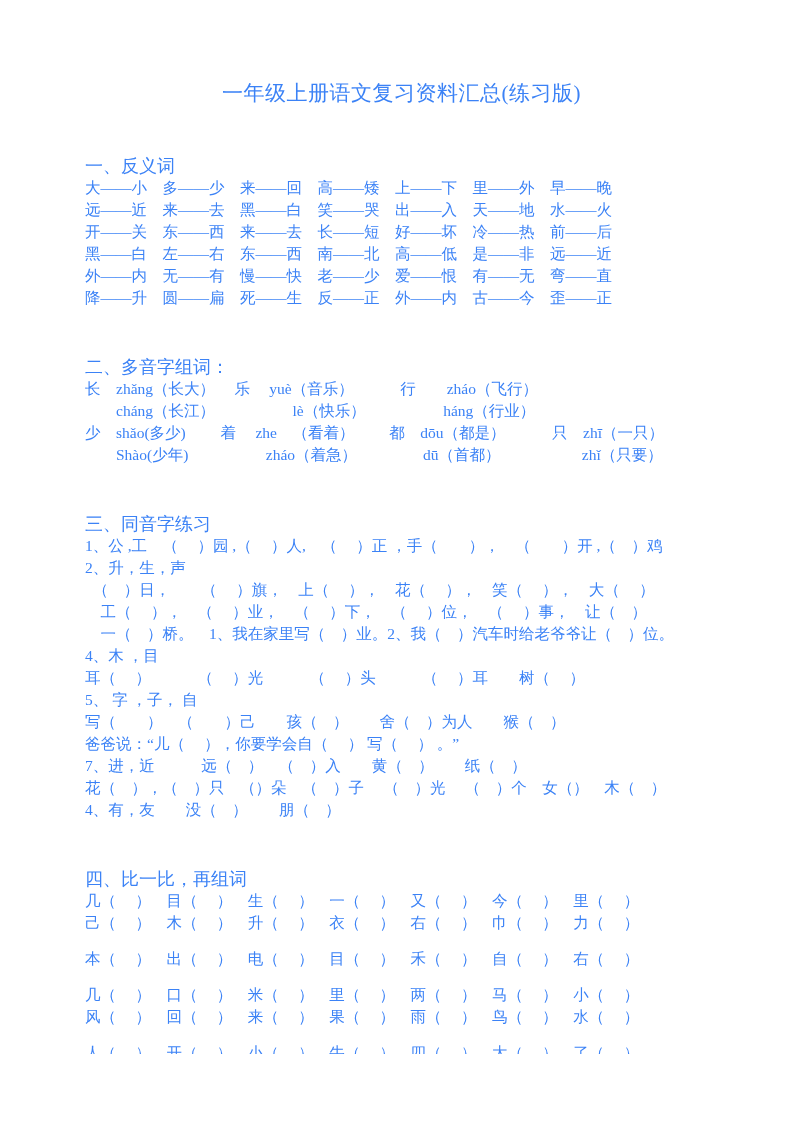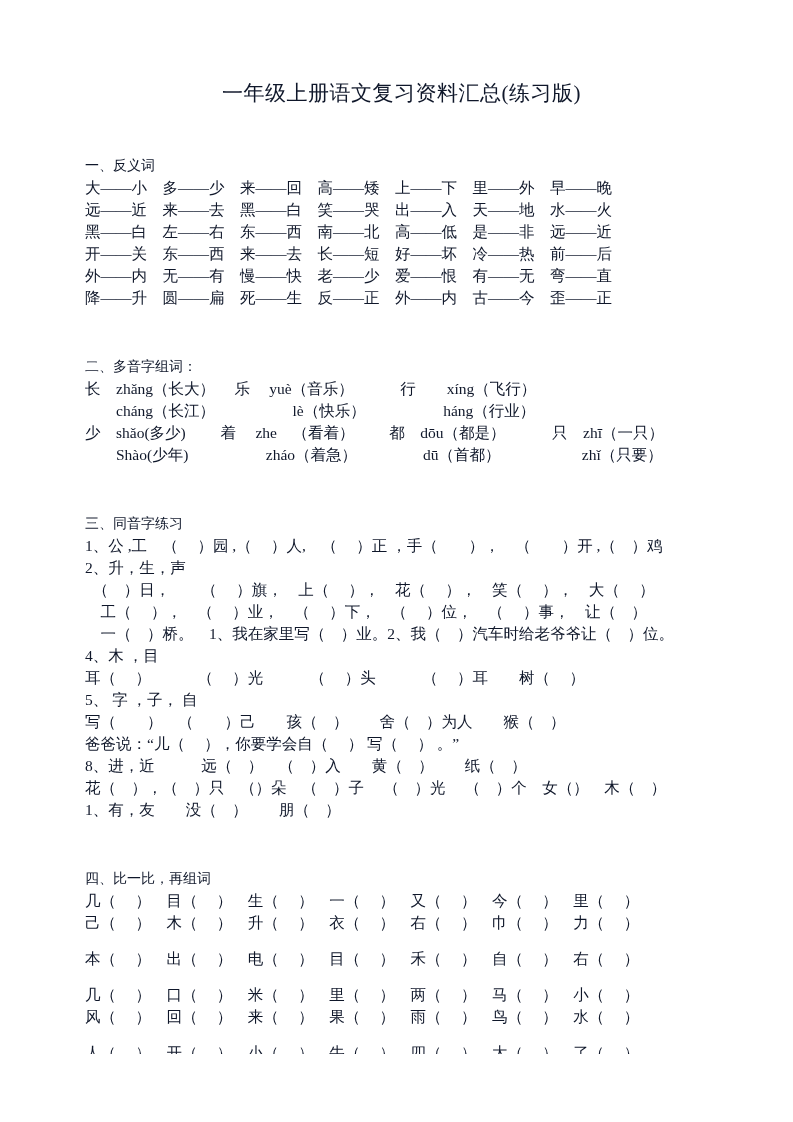--- a/index.html
+++ b/index.html
@@ -8,82 +8,82 @@
     background: #ffffff;
   }
   .page {
     position: relative;
     width: 793px;
     height: 1054px;
     box-sizing: border-box;
     padding: 78px 60px 0 85px;
     background: #ffffff;
     font-family: "Liberation Serif", "DejaVu Serif", serif;
-    color: #0f172a;
+    color: #3b82f6;
     overflow: hidden;
   }
   .title {
     font-size: 21px;
     font-weight: 400;
     text-align: center;
     margin: 0 0 14px -15px;
     line-height: 30px;
     white-space: pre;
     letter-spacing: 0.5px;
   }
   .line {
     font-size: 15.5px;
     line-height: 22px;
     white-space: pre;
   }
   .heading {
-    font-size: 14px;
+    font-size: 18px;
     line-height: 22px;
     white-space: pre;
     margin-top: 47px;
   }
   .spacer {
     height: 14px;
   }
 </style>
 </head>
 <body>
 
 <div class="page">
 
   <h1 class="title">一年级上册语文复习资料汇总(练习版)</h1>
 
   <div class="heading">一、反义词</div>
   <div class="line">大——小　多——少　来——回　高——矮　上——下　里——外　早——晚</div>
   <div class="line">远——近　来——去　黑——白　笑——哭　出——入　天——地　水——火</div>
+  <div class="line">开——关　东——西　来——去　长——短　好——坏　冷——热　前——后</div>
   <div class="line">黑——白　左——右　东——西　南——北　高——低　是——非　远——近</div>
-  <div class="line">开——关　东——西　来——去　长——短　好——坏　冷——热　前——后</div>
   <div class="line">外——内　无——有　慢——快　老——少　爱——恨　有——无　弯——直</div>
   <div class="line">降——升　圆——扁　死——生　反——正　外——内　古——今　歪——正</div>
 
   <div class="heading">二、多音字组词：</div>
-  <div class="line">长　zhǎng（长大）　 乐　 yuè（音乐）　　　行　　xíng（飞行）</div>
+  <div class="line">长　zhǎng（长大）　 乐　 yuè（音乐）　　　行　　zháo（飞行）</div>
   <div class="line">　　cháng（长江）　　　　　lè（快乐）　　　　　háng（行业）</div>
   <div class="line">少　shǎo(多少)　　 着　 zhe　（看着）　　 都　dōu（都是）　　　只　zhī（一只）</div>
   <div class="line">　　Shào(少年)　　　　　zháo（着急）　　　　 dū（首都）　　　　　 zhǐ（只要）</div>
 
   <div class="heading">三、同音字练习</div>
   <div class="line">1、公 ,工　（　 ）园 ,（　 ）人,　（　 ）正 ，手（　　），　（　　）开 ,（　）鸡</div>
   <div class="line">2、升，生，声</div>
   <div class="line">  （　）日，　　（　 ）旗，　上（　 ），　花（　 ），　笑（　 ），　大（　 ）</div>
   <div class="line">　工（　 ），　（　 ）业，　（　 ）下，　（　 ）位，　（　 ）事，　让（　）</div>
   <div class="line">　一（　）桥。　1、我在家里写（　）业。2、我（　）汽车时给老爷爷让（　）位。</div>
   <div class="line">4、木 ，目</div>
   <div class="line">耳（　 ）　　　（　 ）光　　　（　 ）头　　　（　 ）耳　　树（　 ）</div>
   <div class="line">5、 字 ，子， 自</div>
   <div class="line">写（　　）　（　　）己　　孩（　）　　舍（　）为人　　猴（　）</div>
   <div class="line">爸爸说：“儿（　 ），你要学会自（　 ） 写（　 ） 。”</div>
-  <div class="line">8、进，近　　　远（　）　（　）入　　黄（　）　　纸（　）</div>
+  <div class="line">7、进，近　　　远（　）　（　）入　　黄（　）　　纸（　）</div>
   <div class="line">花（　），（　）只　（）朵　（　）子　 （　）光　 （　）个　女（）　木（　）</div>
-  <div class="line">1、有，友　　没（　）　　朋（　）</div>
+  <div class="line">4、有，友　　没（　）　　朋（　）</div>
 
   <div class="heading">四、比一比，再组词</div>
   <div class="line">几（　 ）　目（　 ）　生（　 ）　一（　 ）　又（　 ）　今（　 ）　里（　 ）</div>
   <div class="line">己（　 ）　木（　 ）　升（　 ）　衣（　 ）　右（　 ）　巾（　 ）　力（　 ）</div>
   <div class="spacer"></div>
   <div class="line">本（　 ）　出（　 ）　电（　 ）　目（　 ）　禾（　 ）　自（　 ）　右（　 ）</div>
   <div class="spacer"></div>
   <div class="line">几（　 ）　口（　 ）　米（　 ）　里（　 ）　两（　 ）　马（　 ）　小（　 ）</div>
   <div class="line">风（　 ）　回（　 ）　来（　 ）　果（　 ）　雨（　 ）　鸟（　 ）　水（　 ）</div>
   <div class="spacer"></div>

